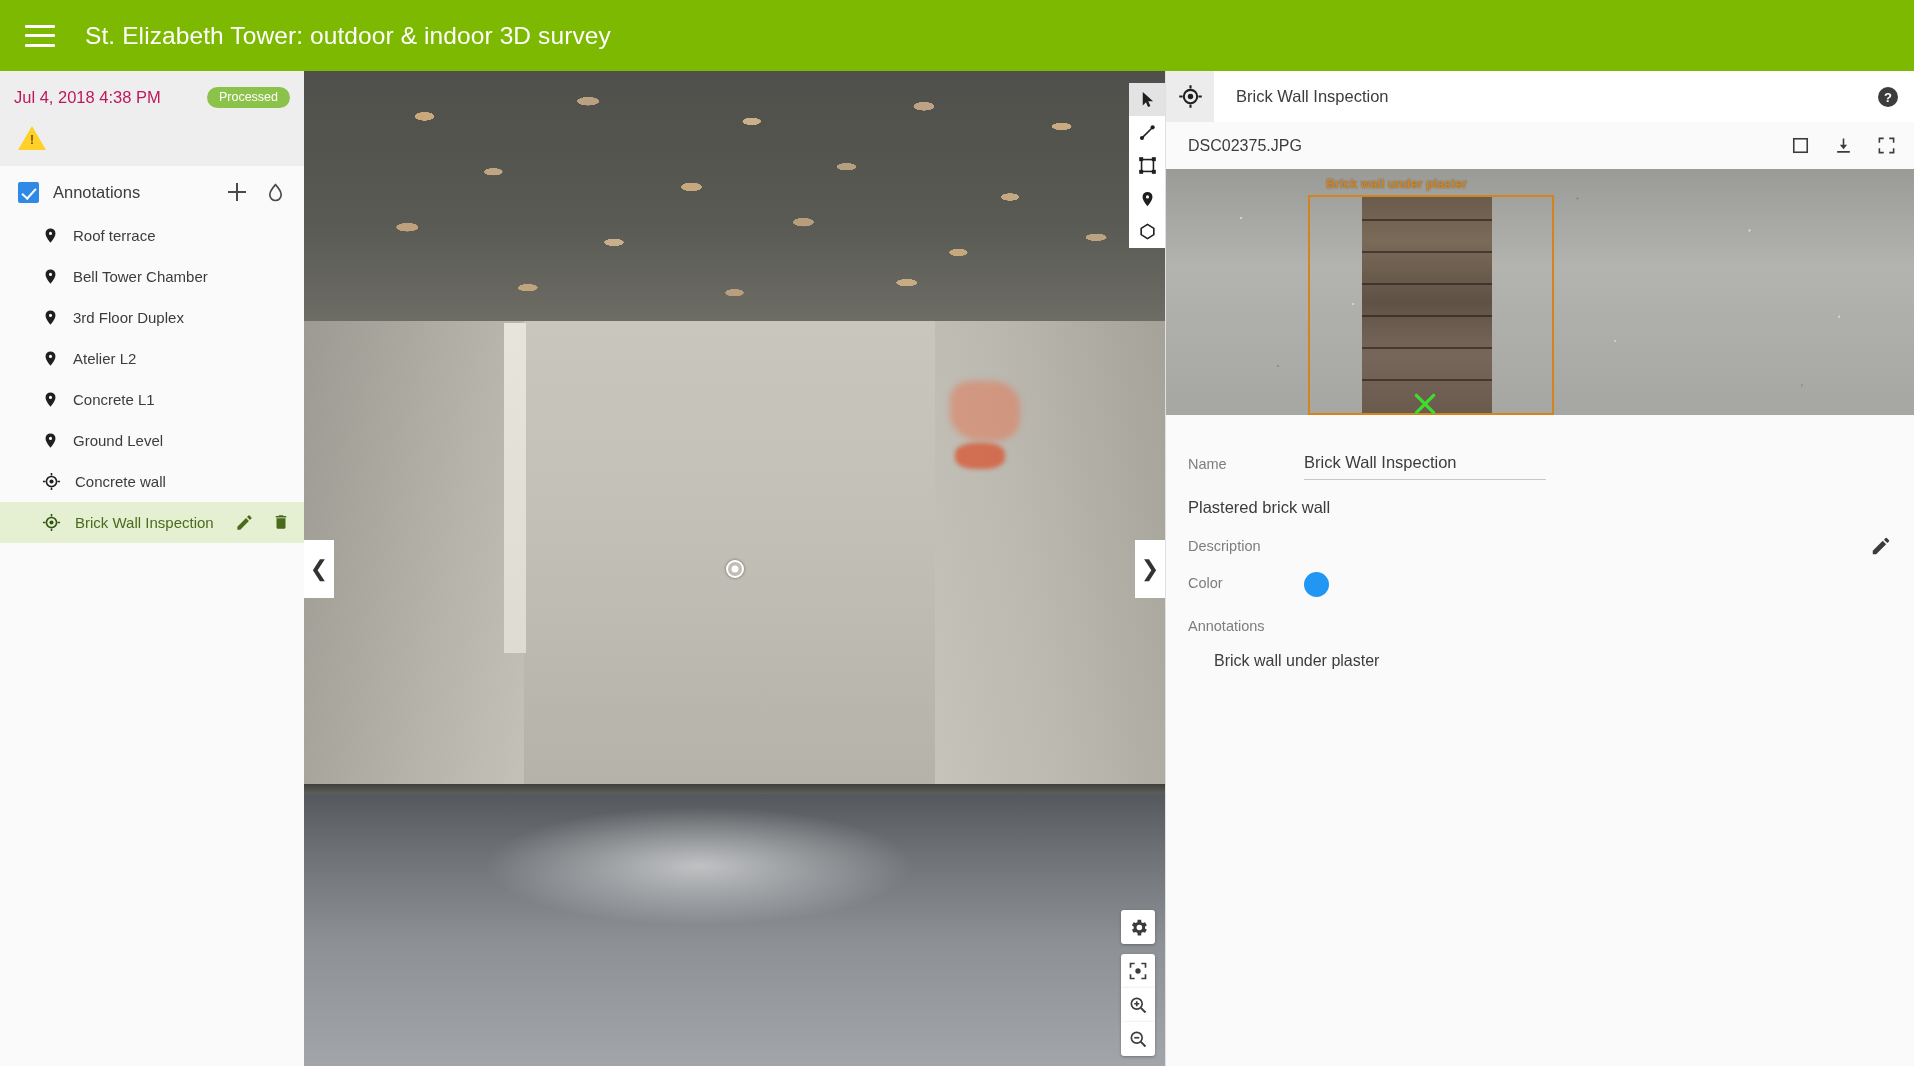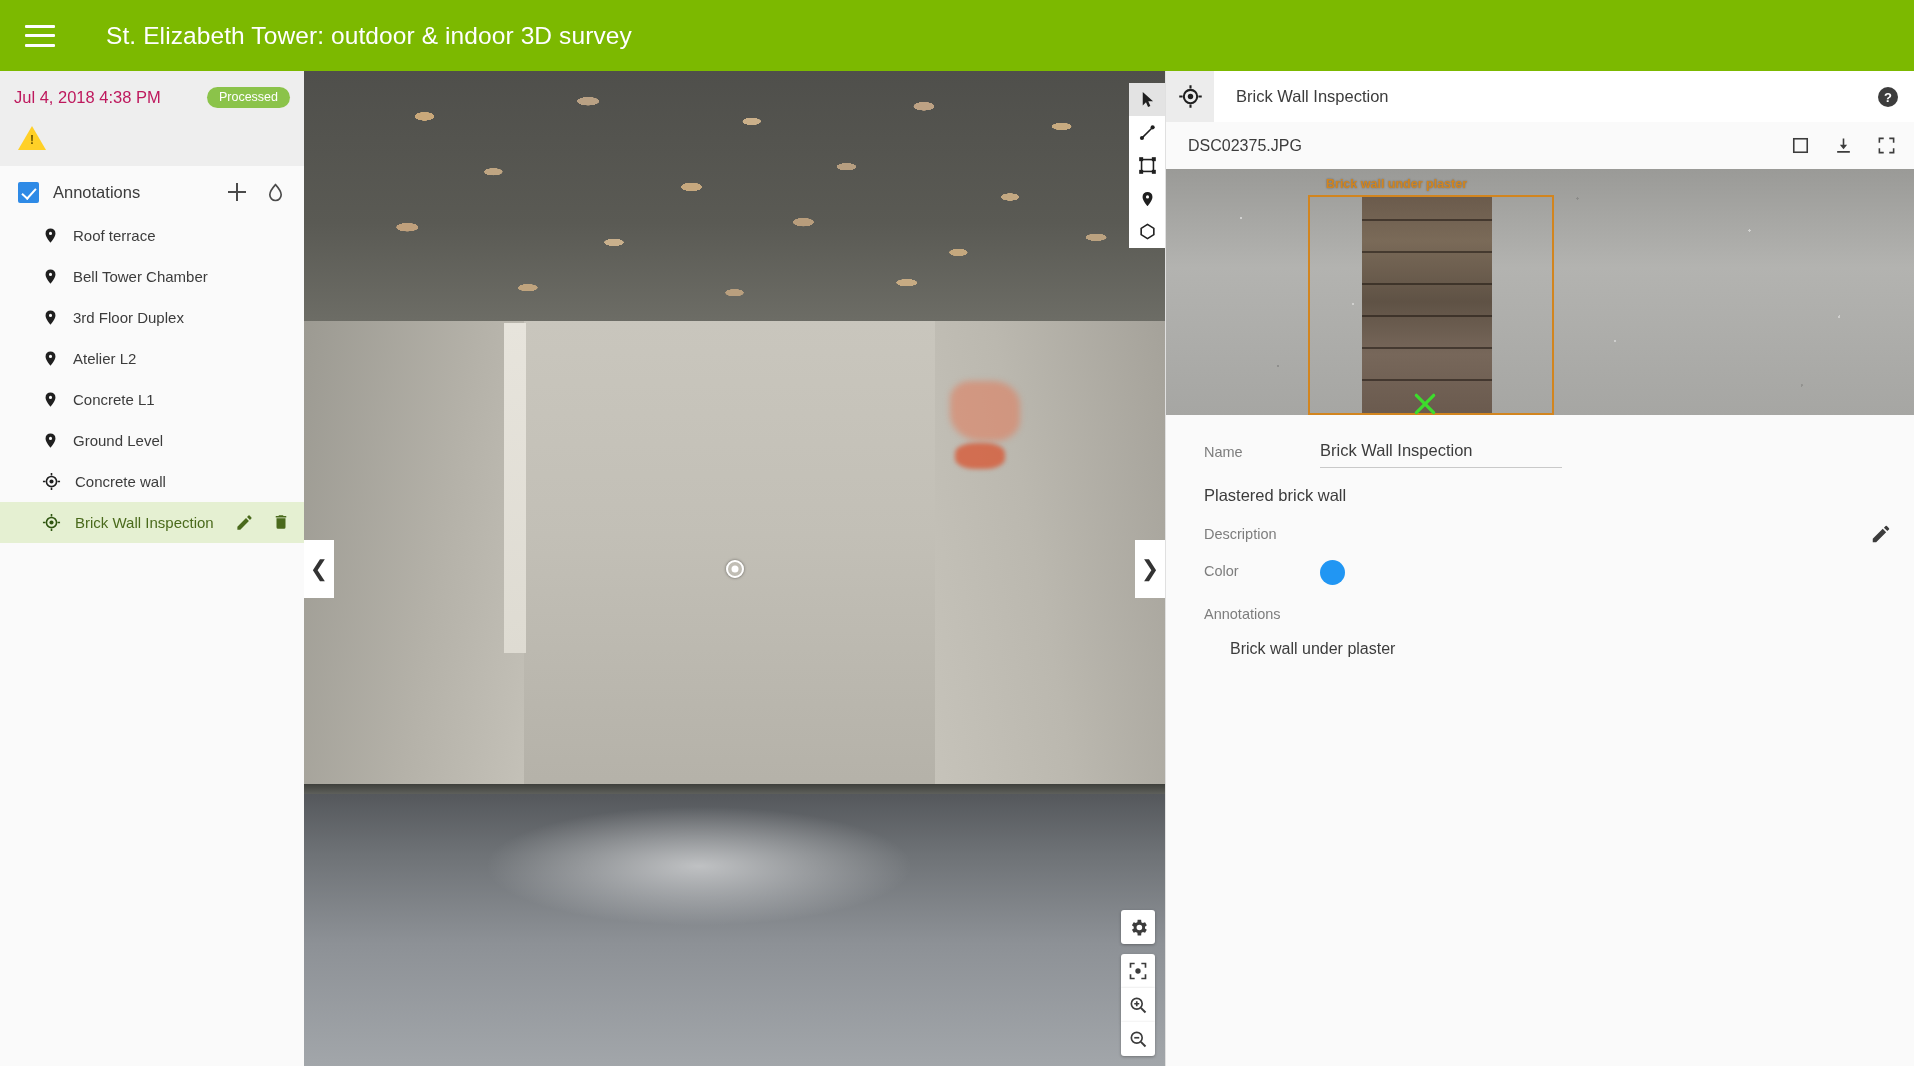--- a/index.html
+++ b/index.html
@@ -7,21 +7,21 @@
   body {
     font-family: "Liberation Sans", sans-serif;
     background: #ffffff;
     -webkit-font-smoothing: antialiased;
   }
   .app { width: 1914px; height: 1066px; display: flex; flex-direction: column; }
 
   
   .topbar {
     height: 71px; background: #7cb900; display: flex; align-items: center;
-    flex: 0 0 71px; color: #fff; gap: 21px;
+    flex: 0 0 71px; color: #fff;
   }
   .hamburger {
     width: 30px; height: 22px; margin-left: 25px; margin-right: 30px;
     display: flex; flex-direction: column; justify-content: space-between;
     cursor: pointer;
   }
   .hamburger span { display: block; height: 3px; background: #fff; border-radius: 1px; }
   .app-title { font-size: 24.5px; font-weight: 400; letter-spacing: .1px; color: #ffffff; }
 
   
@@ -237,21 +237,21 @@
     border: 2px solid #d2851f;
   }
   .ann-label {
     position: absolute; left: 160px; top: 8px; color: #d2851f; font-size: 12.5px;
     font-weight: bold; text-shadow: 0 0 2px rgba(0,0,0,.4);
   }
   .green-x {
     position: absolute; left: 246px; top: 222px; width: 26px; height: 26px;
   }
 
-  .details { padding: 26px 0 0 16px; flex: 1 1 auto; }
+  .details { padding: 26px 0 0 0; flex: 1 1 auto; margin-top: 12px; }
   .drow { display: flex; align-items: flex-start; padding: 0 22px 0 22px; margin-bottom: 18px; }
   .dlabel { width: 116px; flex: 0 0 116px; font-size: 14.5px; color: #7d7d7d; padding-top: 3px; }
   .dvalue { flex: 1 1 auto; font-size: 16.5px; color: #3c3c3c; }
   .name-input {
     width: 242px; border: none; border-bottom: 1px solid #c9c9c9; background: transparent;
     font-family: "Liberation Sans", sans-serif; font-size: 16.5px; color: #3c3c3c;
     padding: 0 0 7px 0; outline: none;
   }
   .desc-row { position: relative; }
   .edit-pencil { position: absolute; right: 22px; top: 0; cursor: pointer; }

